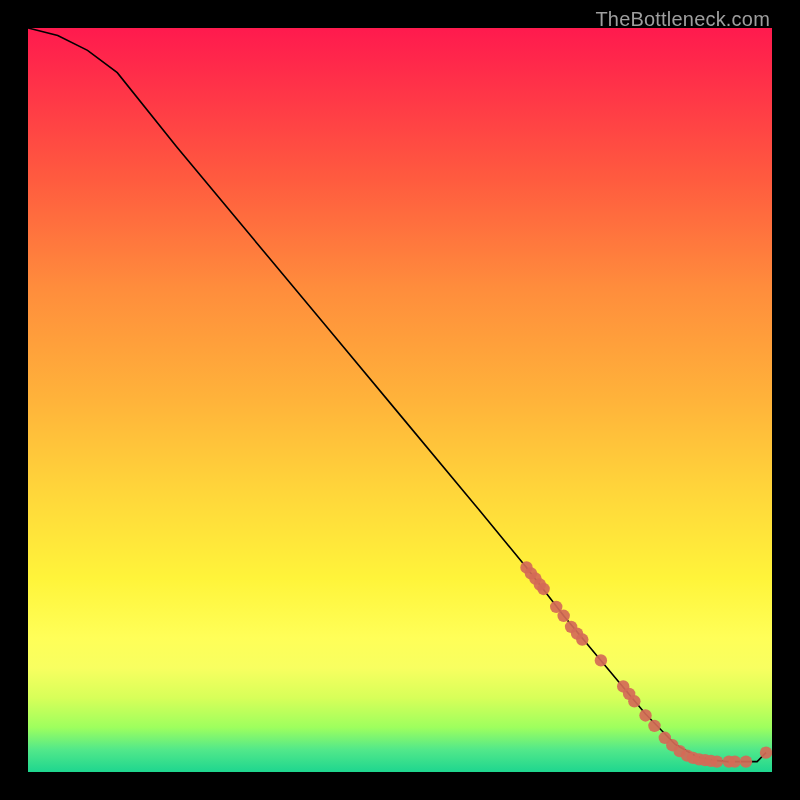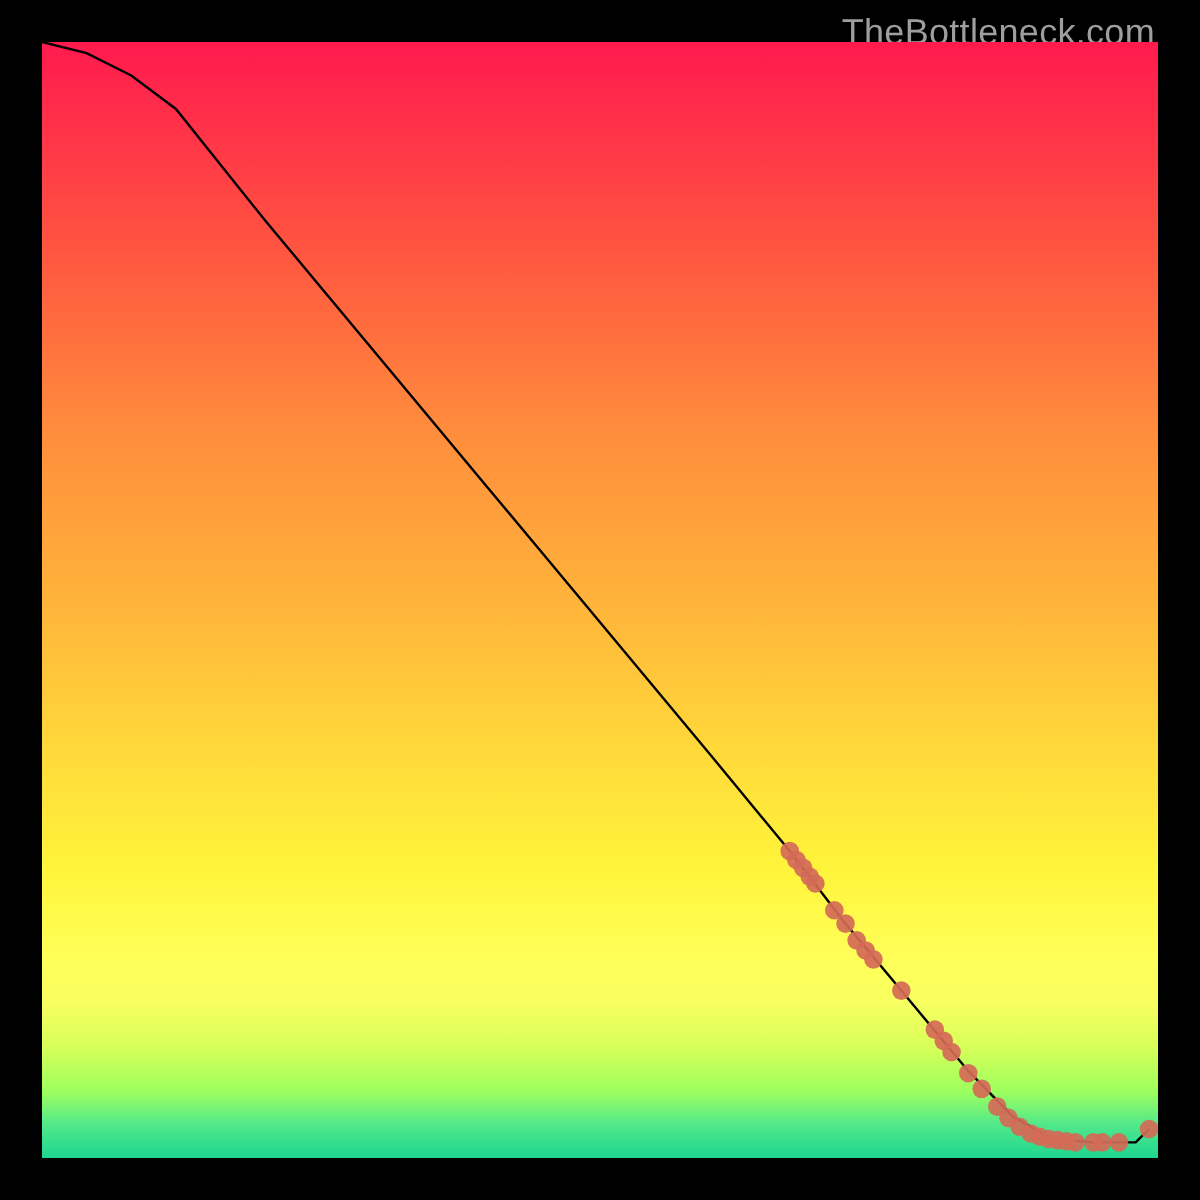--- a/index.html
+++ b/index.html
@@ -46,21 +46,21 @@
     top: 0;
     left: 0;
     width: 744px;
     height: 744px;
   }
   .attribution {
     position: absolute;
     top: 8px;
     right: 30px;
     color: #9e9e9e;
-    font-size: 24px;
+    font-size: 20px;
     font-weight: 500;
     letter-spacing: 0.2px;
   }
 </style>
 </head>
 <body>
 
 <div class="frame">
 
   <div class="attribution">TheBottleneck.com</div>

